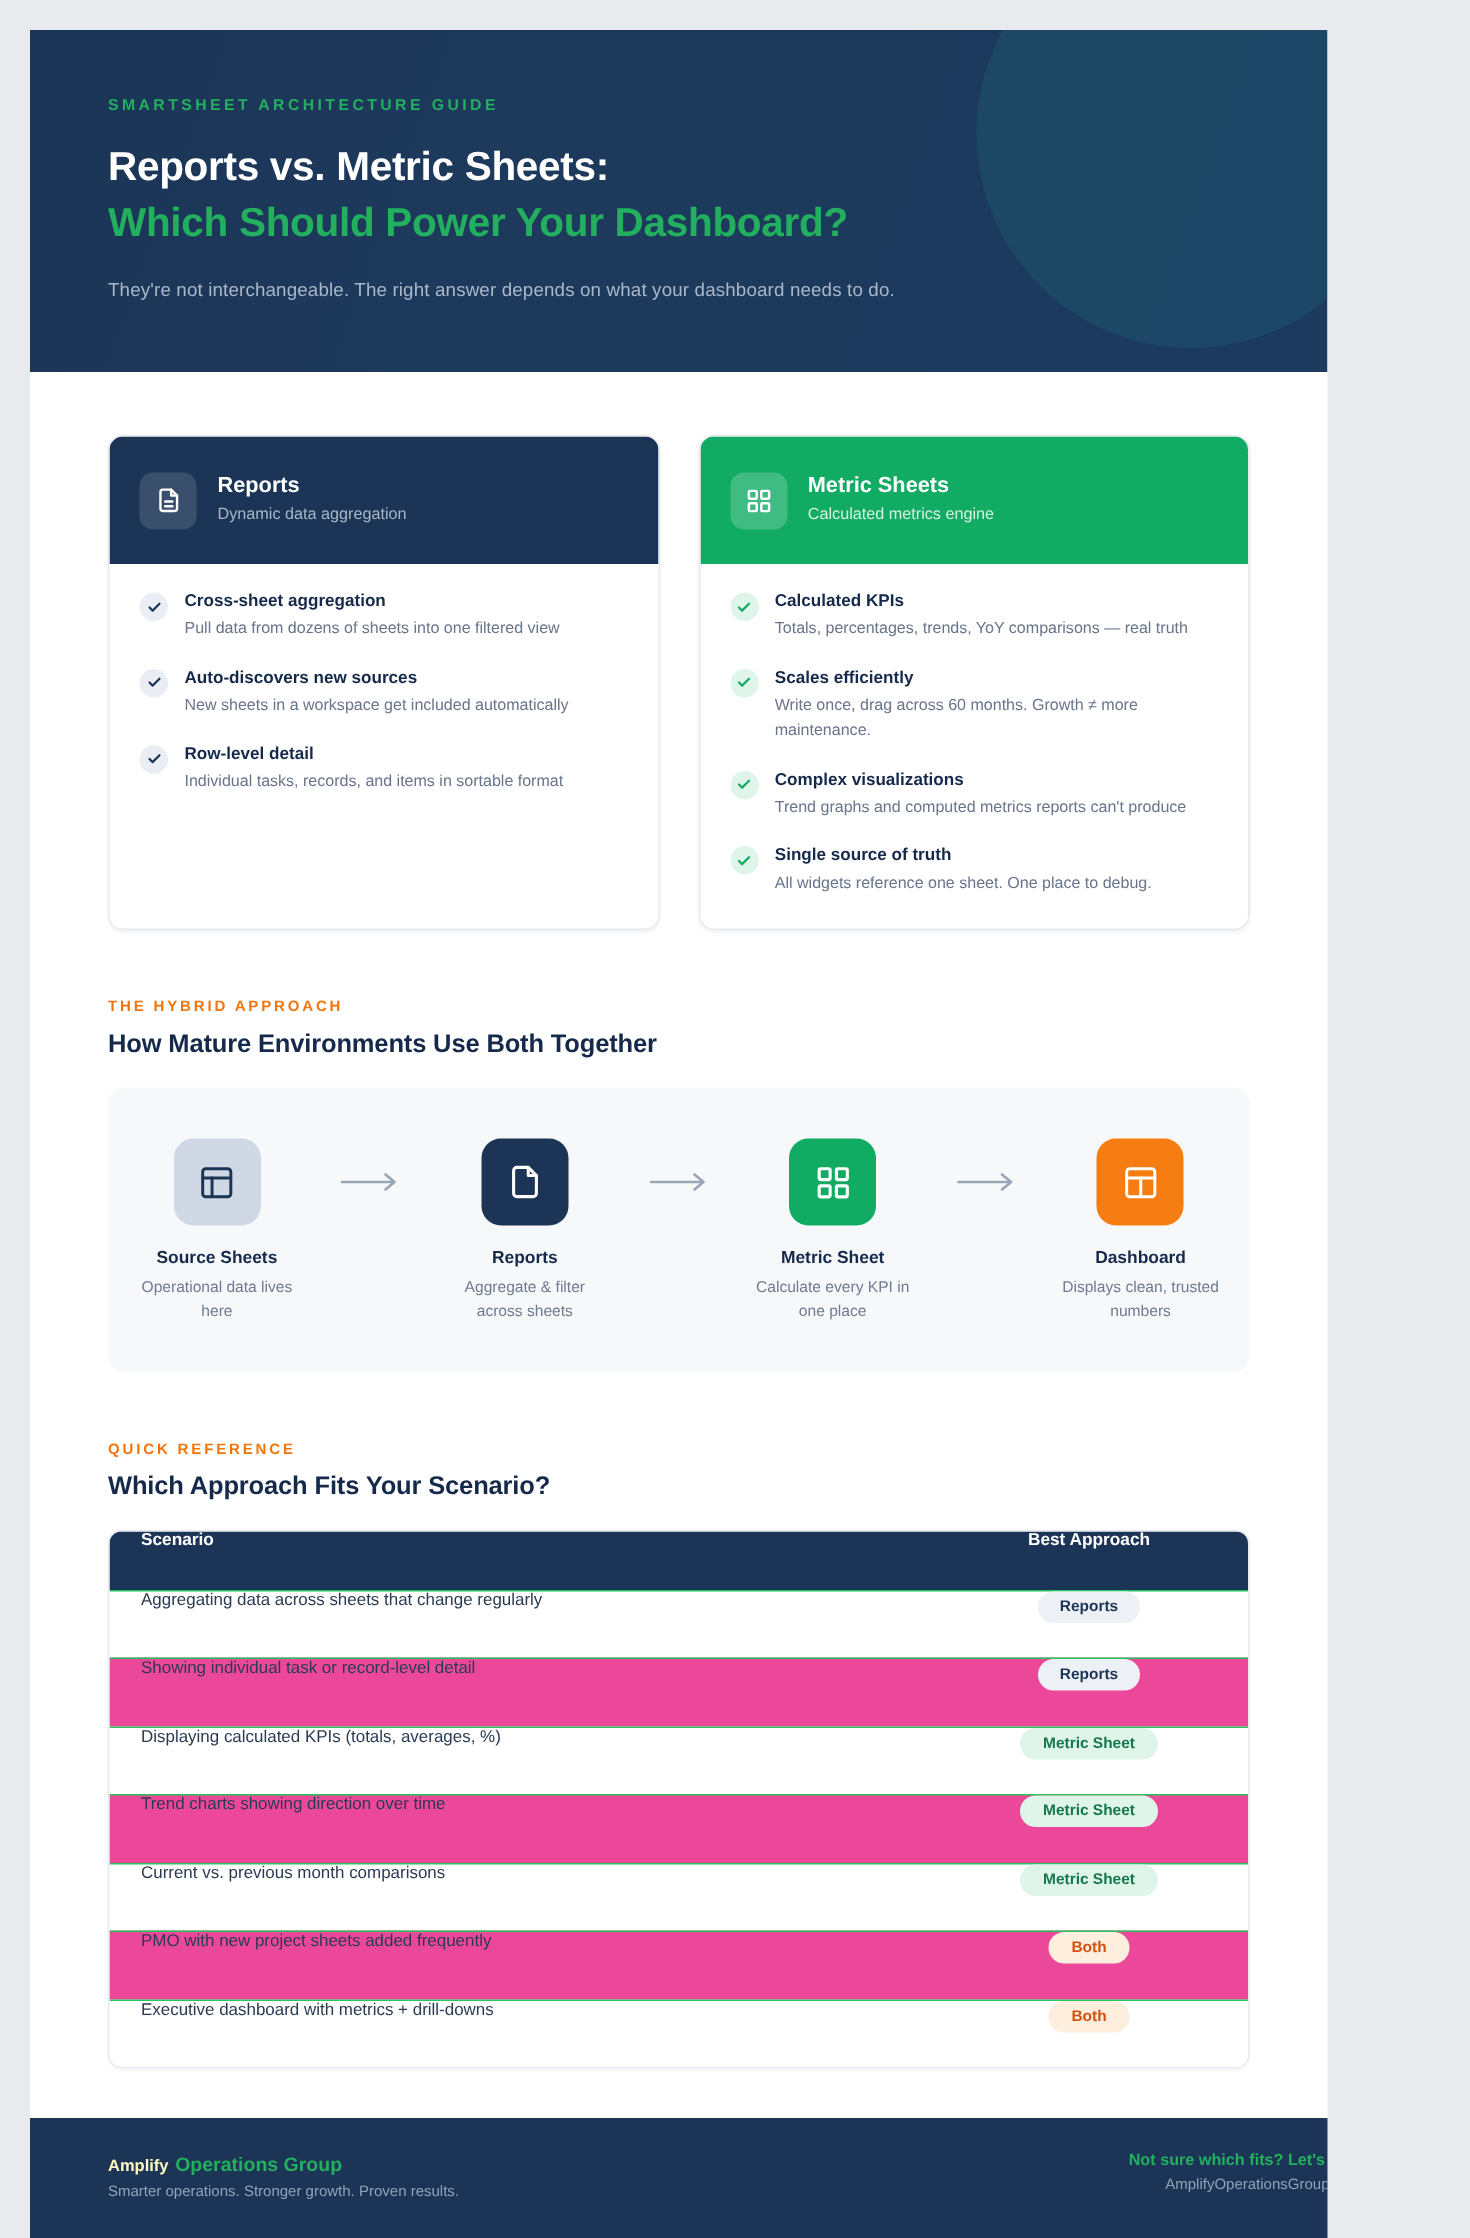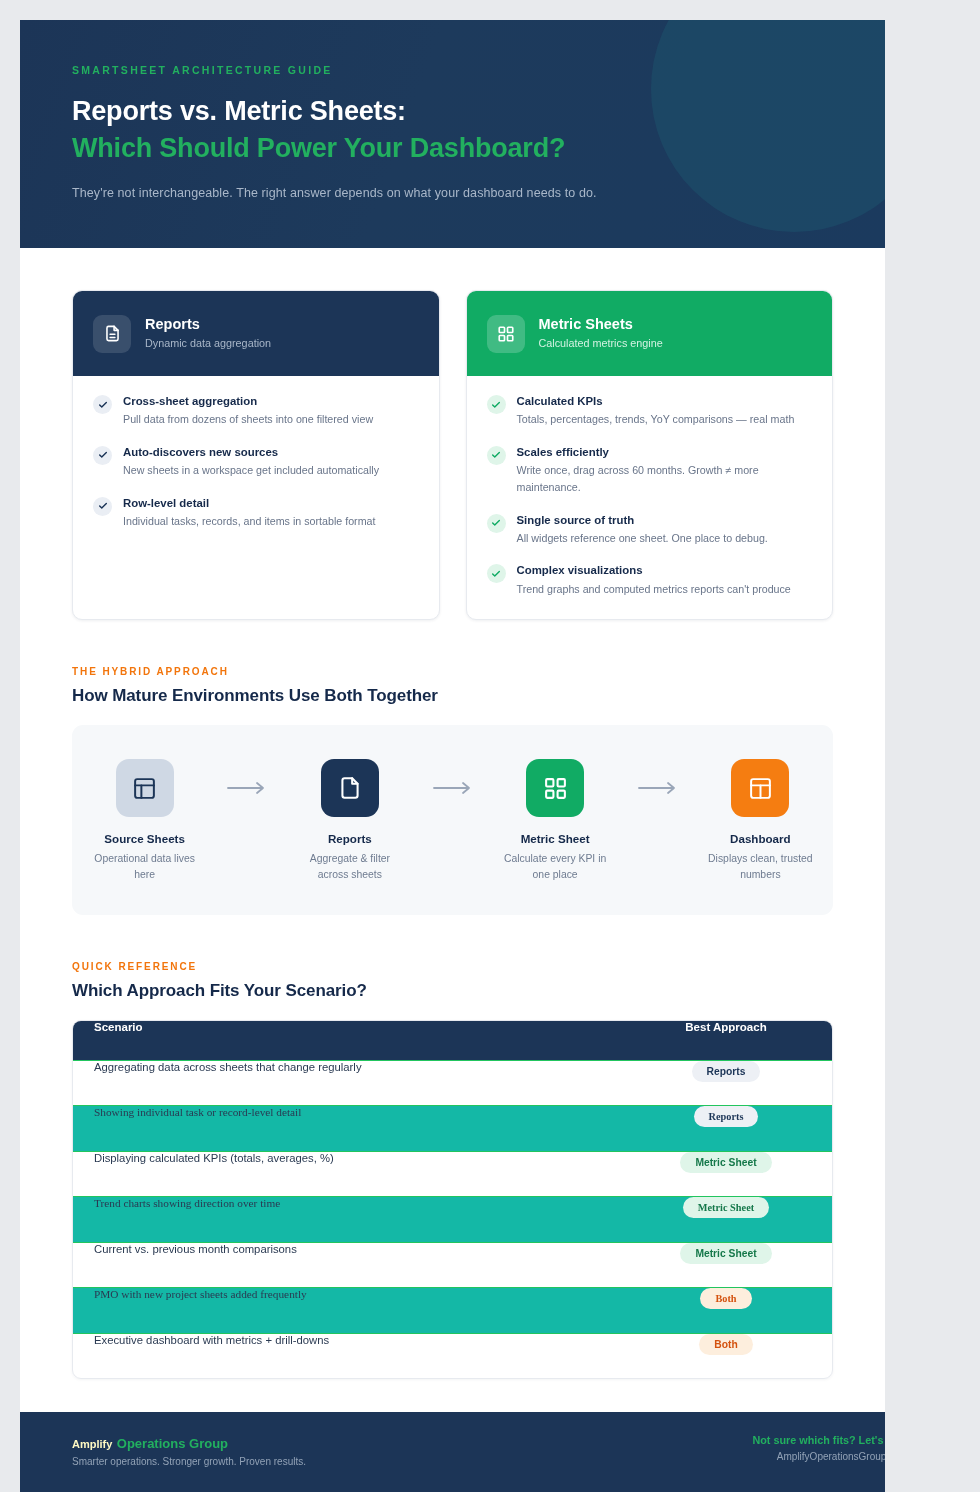--- a/index.html
+++ b/index.html
@@ -197,21 +197,21 @@
   }
   .thead .c1 { flex: 1; font-size: 11.5px; font-weight: 700; color: #fff; }
   .thead .c2 { width: 170px; text-align: center; font-size: 11.5px; font-weight: 700; color: #fff; }
   .trow {
     display: flex; align-items: flex-start;
     height: 45.5px;
     padding: 0 21px;
     border-top: 1px solid #22c55e;
   }
   .trow:first-of-type { border-top: none; }
-  .trow.alt { background: #14b8a6; font-family: Liberation Serif, serif; }
+  .trow.alt { background: #ec4899; }
   .trow .c1 { flex: 1; font-size: 11.3px; color: #2a3a52; }
   .trow .c2 { width: 170px; display: flex; justify-content: center; }
   .badge {
     display: inline-block;
     font-size: 10.3px; font-weight: 700;
     padding: 5px 15px;
     border-radius: 20px;
     white-space: nowrap;
   }
   .badge.reports { background: #edf0f5; color: #1c3557; }
@@ -328,54 +328,54 @@
           </div>
           <div class="card-body">
             <div class="feat">
               <div class="chk green">
                 <svg width="10" height="10" viewBox="0 0 24 24" fill="none" stroke="#11ab64" stroke-width="3.4" stroke-linecap="round" stroke-linejoin="round">
                     <path d="M20 6 9 17l-5-5"></path>
                   </svg>
               </div>
               <div class="feat-txt">
                 <h4>Calculated KPIs</h4>
-                <p>Totals, percentages, trends, YoY comparisons — real math</p>
+                <p>Totals, percentages, trends, YoY comparisons — real truth</p>
               </div>
             </div>
             <div class="feat">
               <div class="chk green">
                 <svg width="10" height="10" viewBox="0 0 24 24" fill="none" stroke="#11ab64" stroke-width="3.4" stroke-linecap="round" stroke-linejoin="round">
                     <path d="M20 6 9 17l-5-5"></path>
                   </svg>
               </div>
               <div class="feat-txt">
                 <h4>Scales efficiently</h4>
                 <p>Write once, drag across 60 months. Growth ≠ more maintenance.</p>
               </div>
             </div>
             <div class="feat">
               <div class="chk green">
                 <svg width="10" height="10" viewBox="0 0 24 24" fill="none" stroke="#11ab64" stroke-width="3.4" stroke-linecap="round" stroke-linejoin="round">
                     <path d="M20 6 9 17l-5-5"></path>
                   </svg>
               </div>
               <div class="feat-txt">
+                <h4>Complex visualizations</h4>
+                <p>Trend graphs and computed metrics reports can't produce</p>
+              </div>
+            </div>
+            <div class="feat">
+              <div class="chk green">
+                <svg width="10" height="10" viewBox="0 0 24 24" fill="none" stroke="#11ab64" stroke-width="3.4" stroke-linecap="round" stroke-linejoin="round">
+                    <path d="M20 6 9 17l-5-5"></path>
+                  </svg>
+              </div>
+              <div class="feat-txt">
                 <h4>Single source of truth</h4>
                 <p>All widgets reference one sheet. One place to debug.</p>
-              </div>
-            </div>
-            <div class="feat">
-              <div class="chk green">
-                <svg width="10" height="10" viewBox="0 0 24 24" fill="none" stroke="#11ab64" stroke-width="3.4" stroke-linecap="round" stroke-linejoin="round">
-                    <path d="M20 6 9 17l-5-5"></path>
-                  </svg>
-              </div>
-              <div class="feat-txt">
-                <h4>Complex visualizations</h4>
-                <p>Trend graphs and computed metrics reports can't produce</p>
               </div>
             </div>
           </div>
         </div>
       </div>
 
       <div class="sec-head">
         <div class="sec-eyebrow">THE HYBRID APPROACH</div>
         <div class="sec-title">How Mature Environments Use Both Together</div>
       </div>

